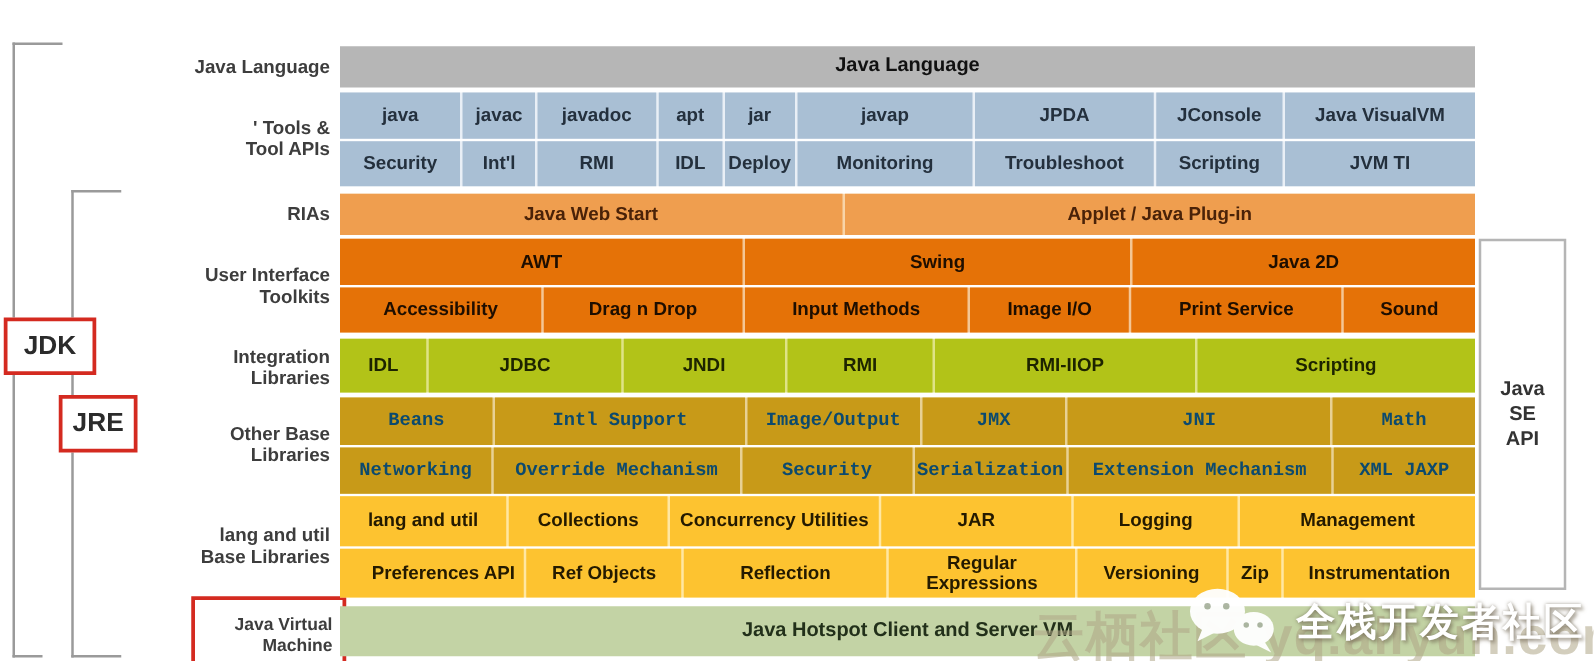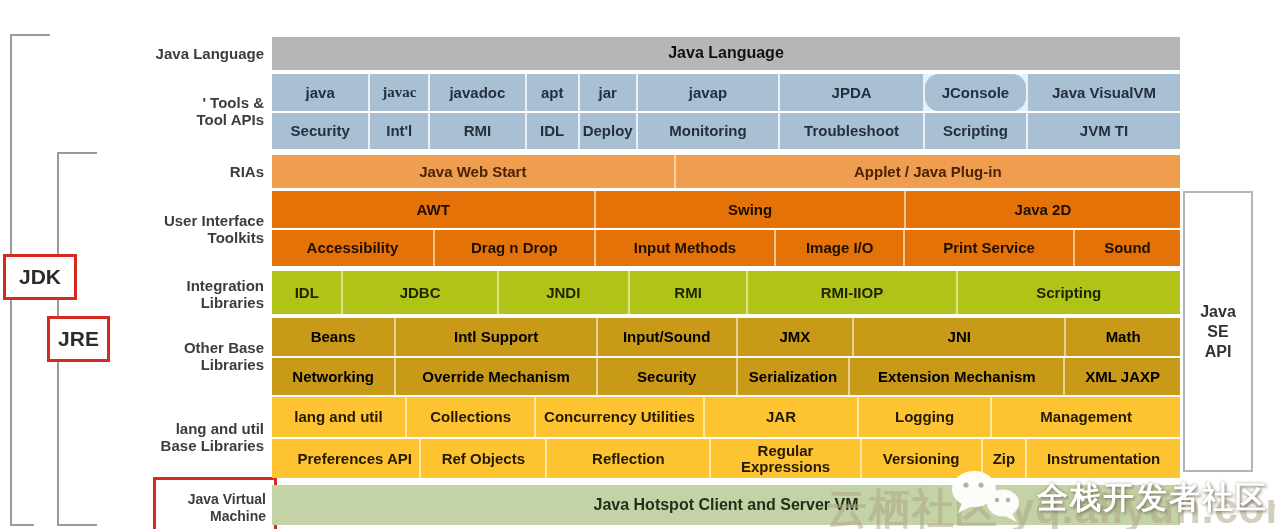--- a/index.html
+++ b/index.html
@@ -13,21 +13,21 @@
   .row-gray  .cell{background:#b6b6b6;color:#111;font-size:16px;}
   .row-blue  {background:#e9eff6;}
   .row-blue  .cell{background:#a9bfd4;color:#24303d;}
   .row-rias  {background:#f8d4a8;}
   .row-rias  .cell{background:#ef9e4f;color:#4a2208;}
   .row-orange{background:#f4c694;}
   .row-orange .cell{background:#e57207;color:#1e0e00;}
   .row-green {background:#dfe387;}
   .row-green .cell{background:#b2c318;color:#1d2400;}
   .row-gold  {background:#e8d194;}
-  .row-gold  .cell{background:#c89a18;color:#000000;}
+  .row-gold  .cell{background:#c89a18;color:#0c4a6e;font-family:Liberation Mono, monospace;}
   .row-yellow{background:#ffe7a2;}
   .row-yellow .cell{background:#fdc330;color:#241a00;}
   .row-jvm   .cell{background:#c3d3a5;color:#22301a;font-size:16px;}
 
   
   .llabel{position:absolute;left:0;width:264px;text-align:right;font-weight:bold;
           font-size:15px;line-height:1.15;color:#3d3d3d;}
 
   
   .bline{position:absolute;background:#9a9a9a;}
@@ -103,27 +103,27 @@
       <div>Machine</div>
     </div>
   </div>
 
   <div class="prow row-gray" style="top:18px;height:33px;">
     <div class="cell">Java Language</div>
   </div>
 
   <div class="prow row-blue" style="top:55px;height:37px;">
     <div class="cell" style="flex:98 0 0;">java</div>
-    <div class="cell" style="flex:57 0 0;font-family:Liberation Serif, serif;">javac</div>
+    <div class="cell" style="flex:57 0 0;">javac</div>
     <div class="cell" style="flex:96 0 0;">javadoc</div>
     <div class="cell" style="flex:50 0 0;">apt</div>
     <div class="cell" style="flex:55 0 0;">jar</div>
     <div class="cell" style="flex:145 0 0;">javap</div>
     <div class="cell" style="flex:147 0 0;">JPDA</div>
-    <div class="cell" style="flex:103 0 0;border-radius:14px;">JConsole</div>
+    <div class="cell" style="flex:103 0 0;">JConsole</div>
     <div class="cell" style="flex:157 0 0;">Java VisualVM</div>
   </div>
 
   <div class="prow row-blue" style="top:94px;height:36px;">
     <div class="cell" style="flex:98 0 0;">Security</div>
     <div class="cell" style="flex:57 0 0;">Int'l</div>
     <div class="cell" style="flex:96 0 0;">RMI</div>
     <div class="cell" style="flex:50 0 0;">IDL</div>
     <div class="cell" style="flex:55 0 0;">Deploy</div>
     <div class="cell" style="flex:145 0 0;">Monitoring</div>
@@ -157,21 +157,21 @@
     <div class="cell" style="flex:155 0 0;">JDBC</div>
     <div class="cell" style="flex:130 0 0;">JNDI</div>
     <div class="cell" style="flex:117 0 0;">RMI</div>
     <div class="cell" style="flex:211 0 0;">RMI-IIOP</div>
     <div class="cell" style="flex:227 0 0;">Scripting</div>
   </div>
 
   <div class="prow row-gold" style="top:299px;height:38px;">
     <div class="cell" style="flex:123 0 0;">Beans</div>
     <div class="cell" style="flex:203 0 0;">Intl Support</div>
-    <div class="cell" style="flex:139 0 0;">Input/Sound</div>
+    <div class="cell" style="flex:139 0 0;">Image/Output</div>
     <div class="cell" style="flex:115 0 0;">JMX</div>
     <div class="cell" style="flex:214 0 0;">JNI</div>
     <div class="cell" style="flex:114 0 0;">Math</div>
   </div>
 
   <div class="prow row-gold" style="top:339px;height:37px;">
     <div class="cell" style="flex:123 0 0;">Networking</div>
     <div class="cell" style="flex:203 0 0;">Override Mechanism</div>
     <div class="cell" style="flex:139 0 0;">Security</div>
     <div class="cell" style="flex:111 0 0;">Serialization</div>

